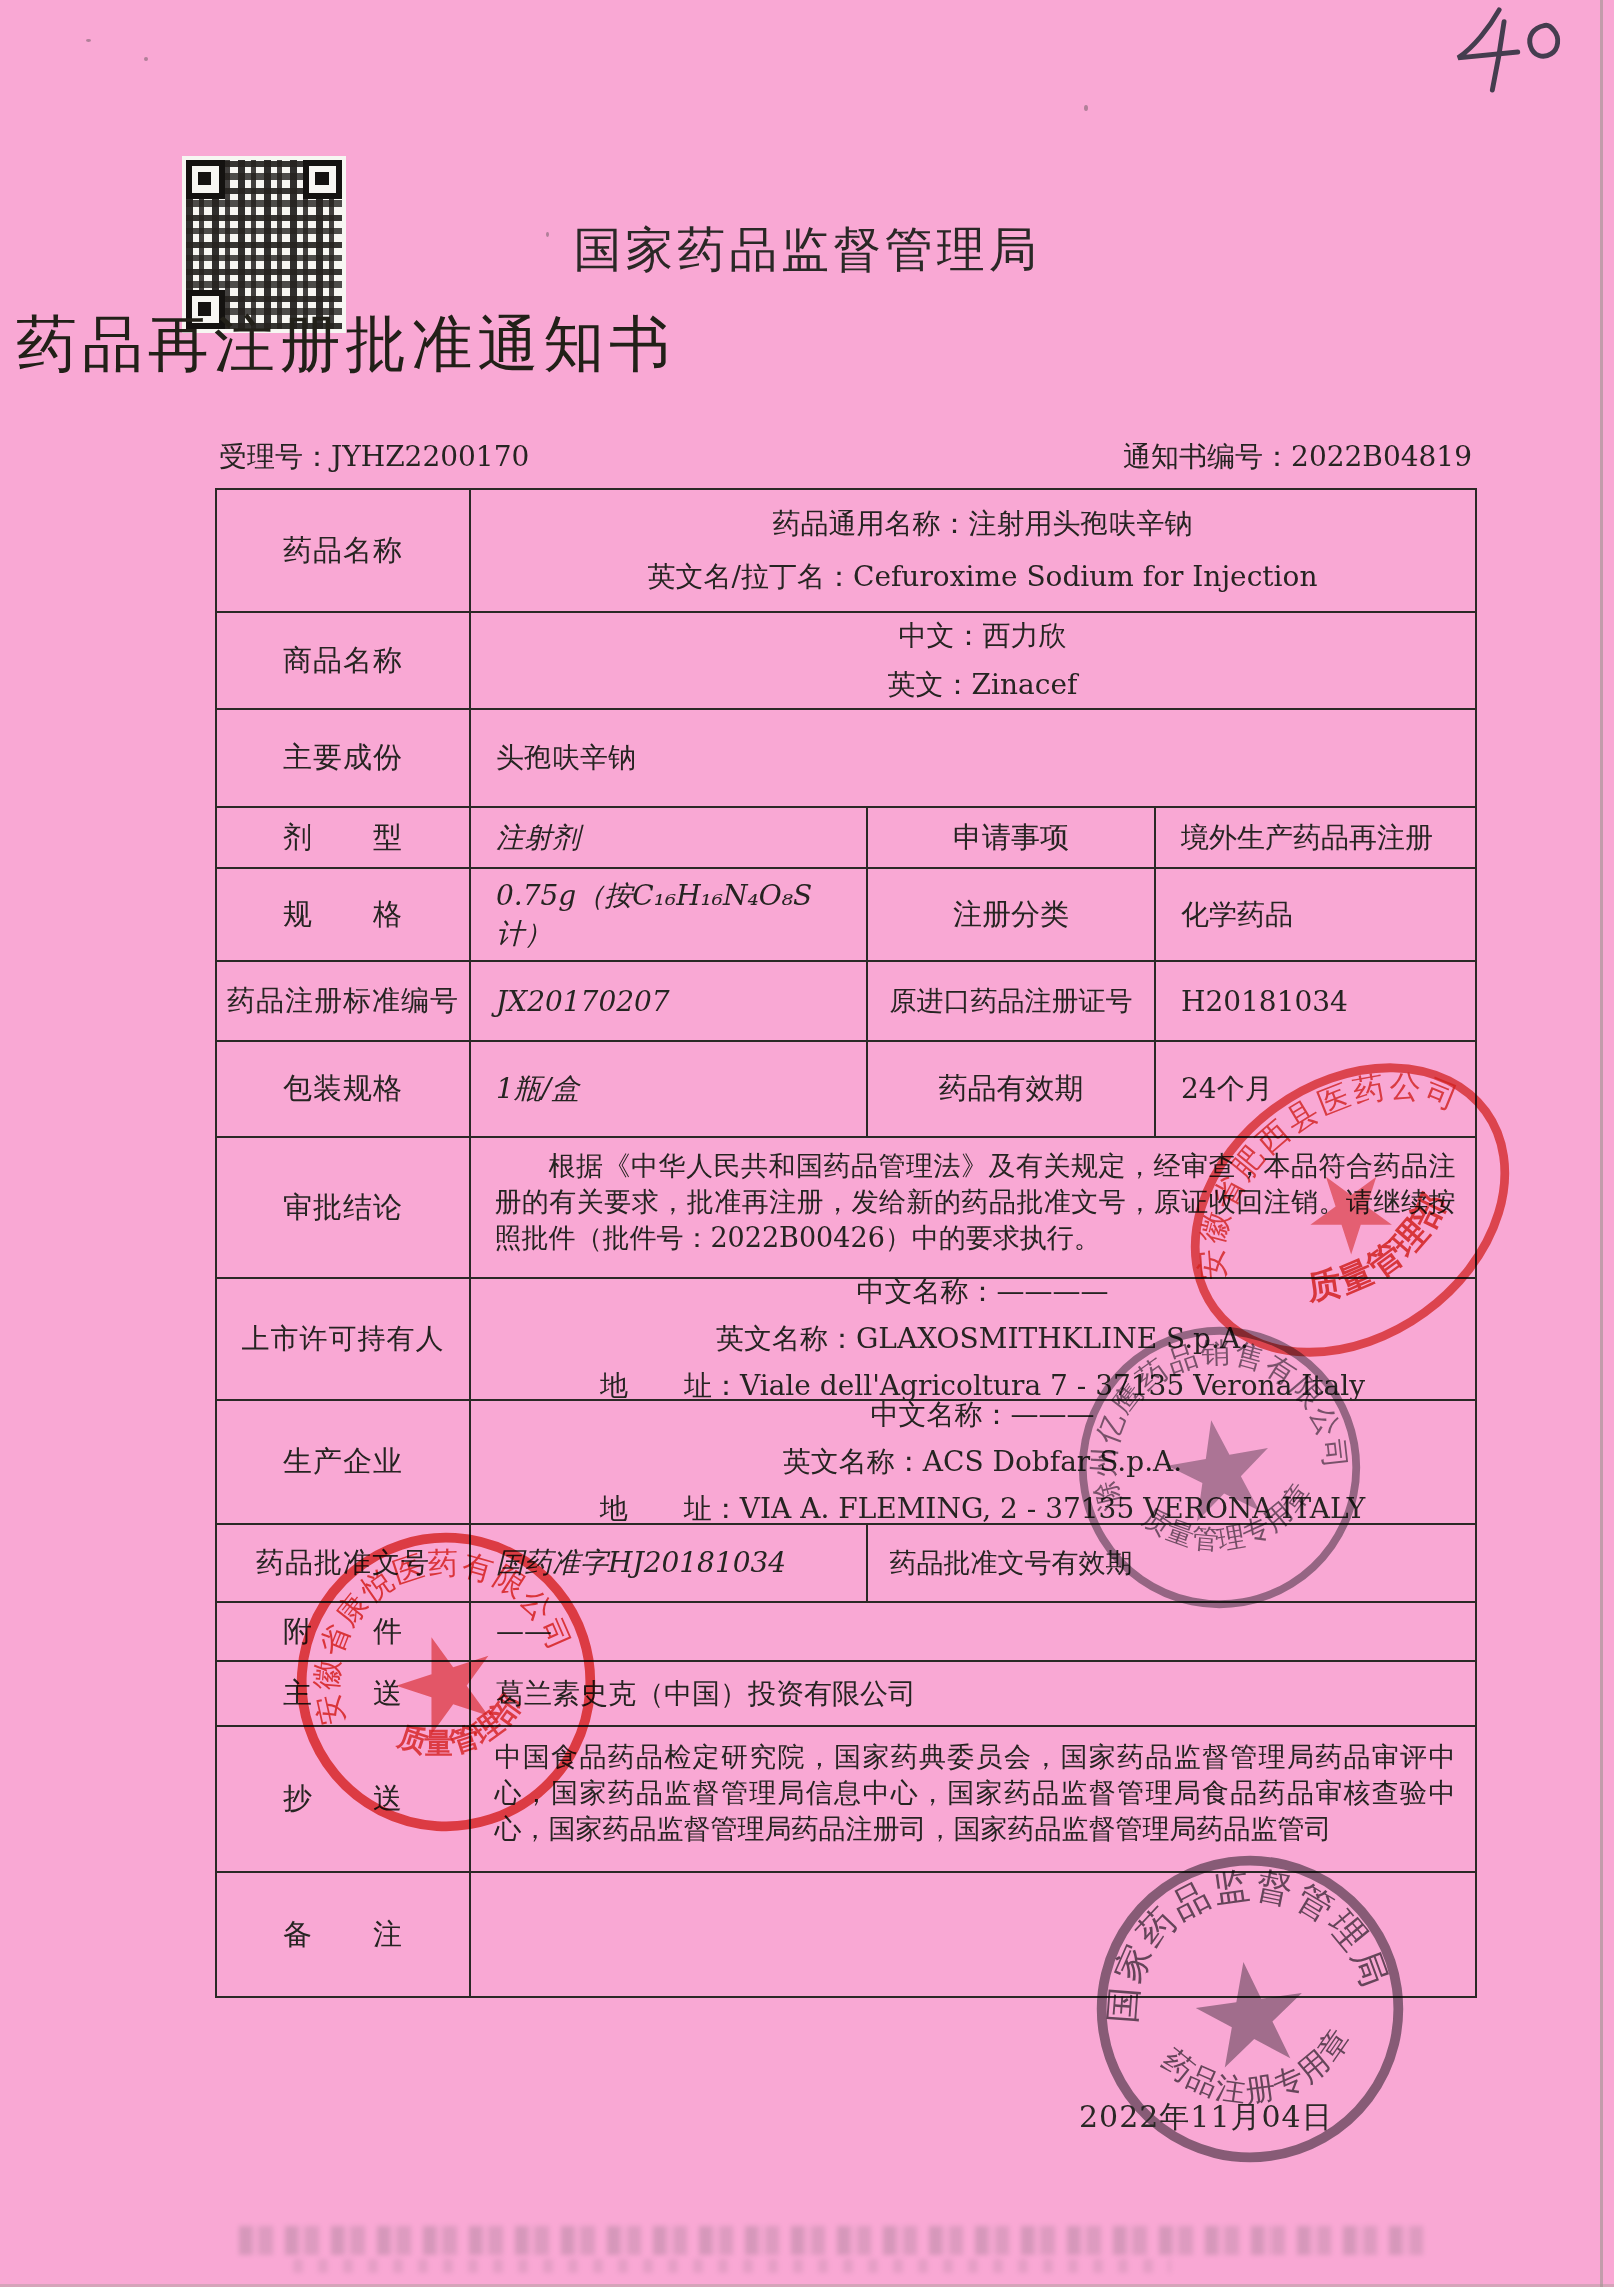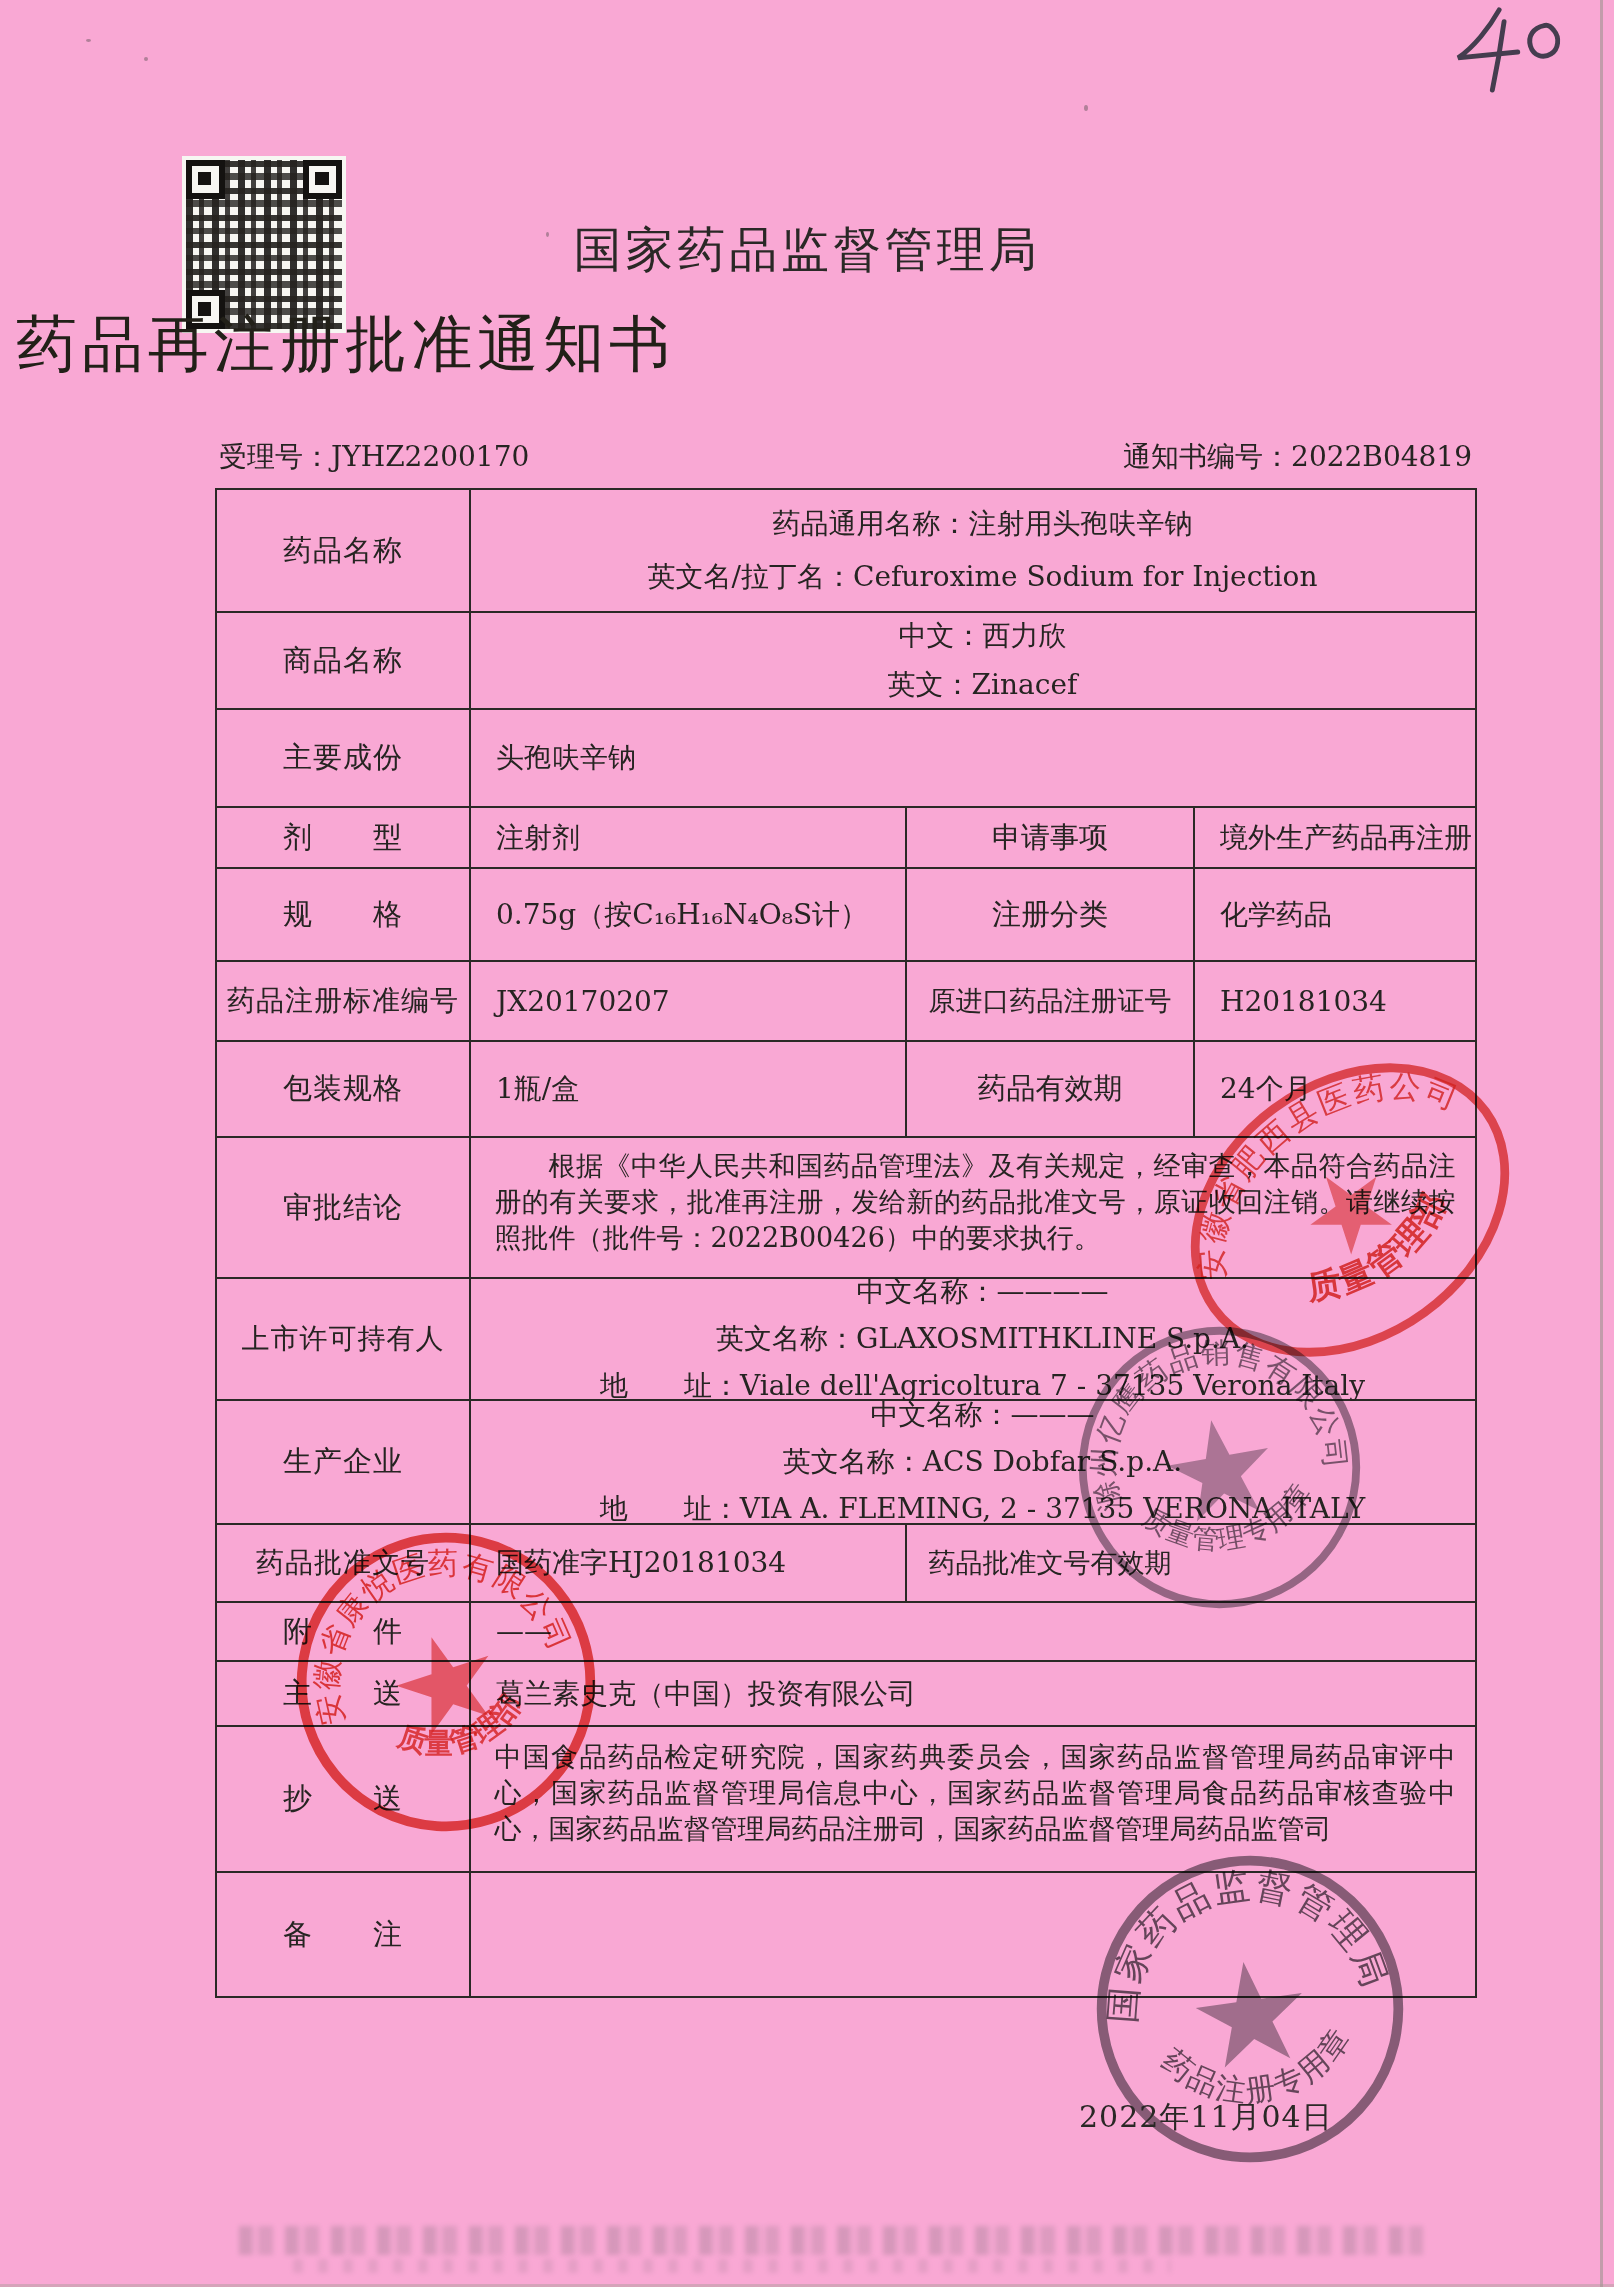--- a/index.html
+++ b/index.html
@@ -20,21 +20,21 @@
   .finder{position:absolute;width:39px;height:39px;border:6.8px solid #141210;background:#f7f6f2;box-sizing:border-box;}
   .finder::after{content:"";position:absolute;left:5.9px;top:5.9px;width:13.7px;height:13.7px;background:#141210;}
   .f-tl{left:0;top:0}.f-tr{right:0;top:0}.f-bl{left:0;bottom:0}
   
   .dtable{left:215px;top:488px;width:1258px;border:2.9px solid #2b2926;background:transparent;}
   .row{display:flex;border-bottom:2px solid #2b2926;box-sizing:border-box;}
   .row:last-child{border-bottom:none;}
   .row>div{border-left:2px solid #2b2926;box-sizing:border-box;display:flex;align-items:center;}
   .row>div:first-child{border-left:none;}
   .c1{width:252px;justify-content:center;font-size:29px;letter-spacing:1px;}
-  .c2{width:436px;}
+  .c2{width:397px;font-style:italic;}
   .c3{width:288px;justify-content:center;font-size:29px;}
   .c4{flex:1;}
   .cfull{flex:1;}
   .val{padding-left:25px;font-size:28px;}
   .lines{flex-direction:column;align-items:flex-start;justify-content:center;gap:14.6px;padding-left:19px;}
   .lines .ln{font-size:28px;display:flex;align-items:baseline;}
   .para{align-items:flex-start !important;}
   .para p{margin:0;padding:9.8px 19.5px 0 23.4px;text-indent:2em;font-size:27px;line-height:36px;text-align:justify;}
   .para2 p{margin:4px;padding:7.8px 15.6px 0 19.5px;text-indent:0;font-size:27px;line-height:36px;text-align:justify;}
   

